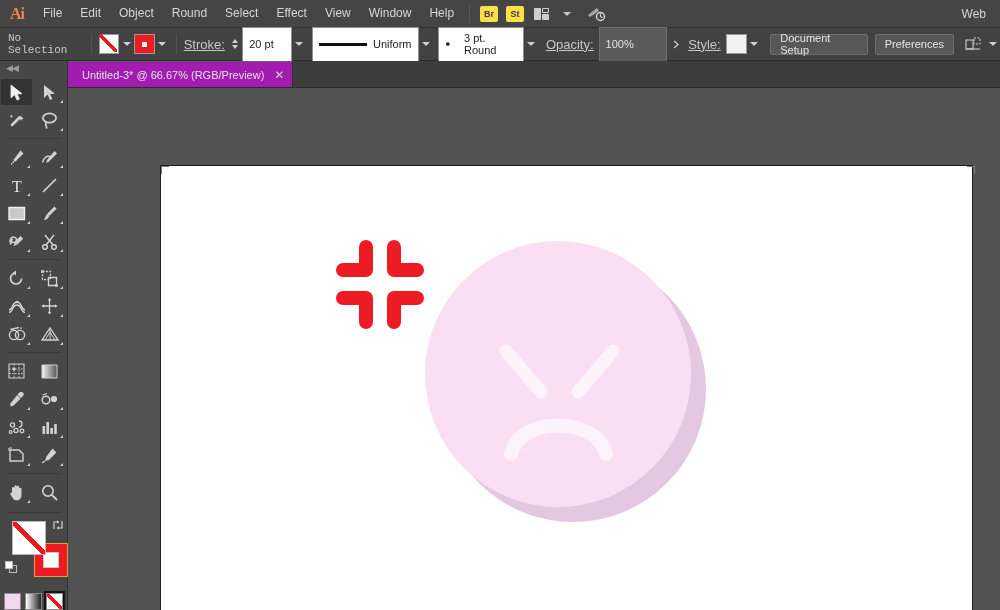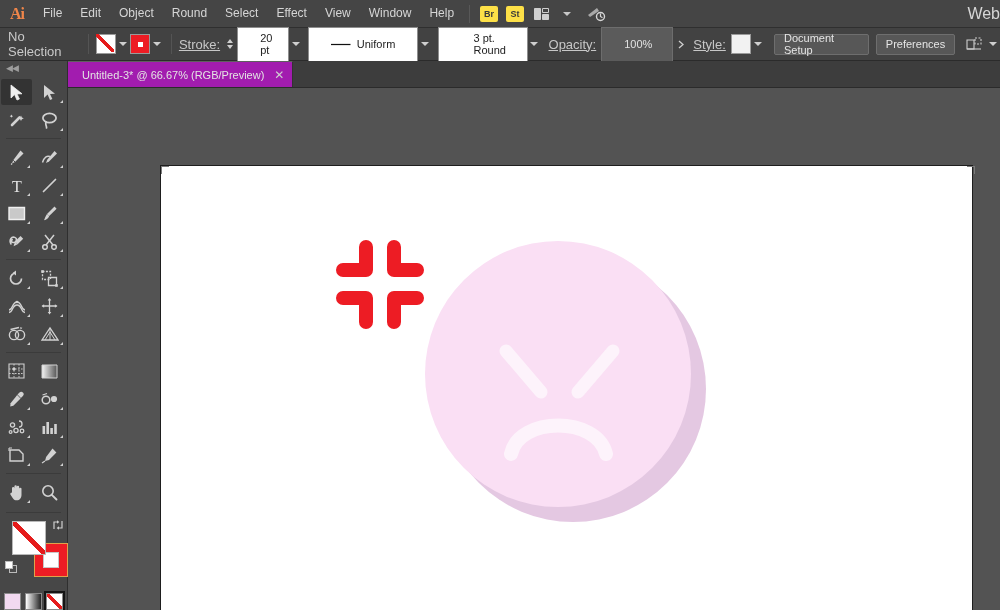--- a/index.html
+++ b/index.html
@@ -31,34 +31,34 @@
     font-size:12px; color:#d6d6d6; cursor:default;
   }
   .mb-sep { width:1px; height:18px; background:#585858; margin:0 6px; }
   .mb-badge {
     width:18px; height:16px; background:#fde047; color:#3a3a3a;
     font-size:9px; font-weight:bold; display:flex; align-items:center;
     justify-content:center; border-radius:2px; margin:0 4px;
     font-family:"Liberation Sans", sans-serif;
   }
   .mb-icon { width:22px; height:18px; display:flex; align-items:center; justify-content:center; margin:0 2px;}
-  #web-label { margin-left:auto; font-size:16px; color:#d6d6d6; }
+  #web-label { margin-left:auto; padding-right:14px; font-size:12px; color:#d6d6d6; }
   .caret { display:inline-block; width:0;height:0;
     border-left:4px solid transparent;border-right:4px solid transparent;
     border-top:4px solid #c8c8c8; }
 
   
   #controlbar {
     position:absolute; left:0; top:28px; width:1000px; height:33px;
     background:#424242;
     display:flex; align-items:center; padding-left:8px;
     border-bottom:1px solid #2b2b2b;
     gap:0px;
   }
-  #no-selection { font-size:13px; color:#c9c9c9; width:80px; }
+  #no-selection { font-size:11px; color:#c9c9c9; width:80px;font-family:Liberation Mono, monospace; }
   .cb-sep { width:1px; height:20px; background:#545454; margin:0 7px; }
   .swatch-box {
     width:22px;height:20px;background:#fff;border:1px solid #9a9a9a;position:relative;
   }
   .swatch-none::after{
     content:""; position:absolute; left:-1px; top:-1px; width:100%;height:100%;
     background:linear-gradient(to top right, transparent 0%, transparent 43%, #e51b1b 43%, #e51b1b 57%, transparent 57%, transparent 100%);
   }
   .swatch-red { background:#ed1c24; display:flex;align-items:center;justify-content:center; }
   .swatch-red i { display:block;width:9px;height:9px;background:#fff;border:2px solid #ed1c24; box-shadow:0 0 0 1px #fff inset; }
@@ -66,21 +66,21 @@
     width:15px;height:20px;display:flex;align-items:center;justify-content:center;
   }
   .dd-arrow i { width:0;height:0;border-left:4px solid transparent;border-right:4px solid transparent;border-top:4px solid #cfcfcf; }
   .cb-label { font-size:13px; color:#c7c7c7; margin-right:5px;text-decoration:underline; }
   .stepper { width:11px; height:20px; display:flex; flex-direction:column; justify-content:center; align-items:center; margin-right:2px; }
   .stepper i { width:0;height:0;border-left:3px solid transparent;border-right:3px solid transparent; }
   .stepper .up { border-bottom:4px solid #cfcfcf; margin-bottom:2px; }
   .stepper .dn { border-top:4px solid #cfcfcf; }
   .field {
     height:35px; background:#fff; color:#222; font-size:11px;
-    display:flex; align-items:center; padding:0 22px; border:1px solid #8e8e8e;
+    display:flex; align-items:center; padding:0 6px; border:1px solid #8e8e8e;
   }
   .field.dark { background:#5b5b5b; color:#e2e2e2; border:1px solid #6d6d6d; }
   .cb-btn {
     height:21px; padding:0 9px; background:#575757; border:1px solid #6e6e6e;
     border-radius:2px; font-size:11px; color:#e6e6e6;
     display:flex;align-items:center; margin-right:7px;
   }
 
   
   #tabbar {

